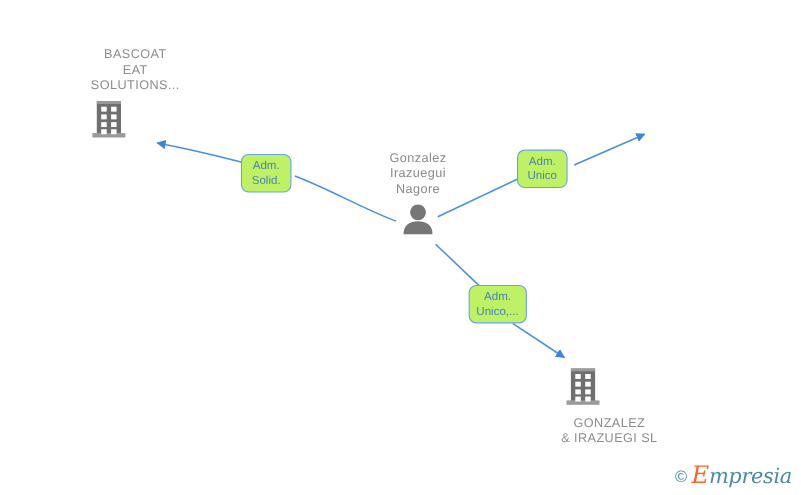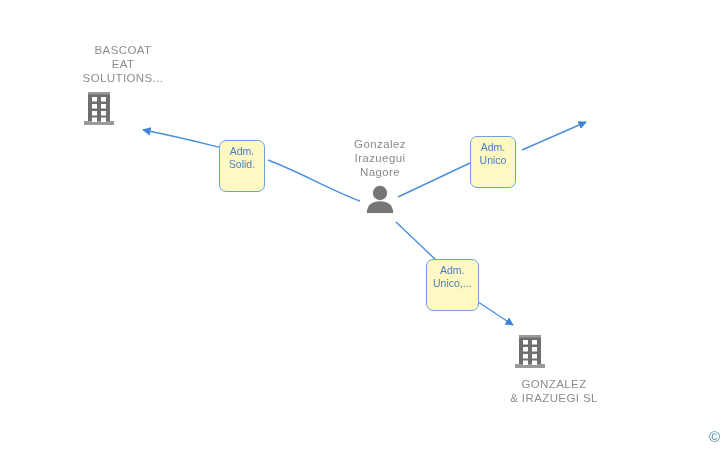--- a/index.html
+++ b/index.html
@@ -54,24 +54,24 @@
   .node-icon {
     display: block;
   }
   .gap-top { margin-top: 5px; }
   .gap-bottom { margin-bottom: 4px; }
 
   
   .edge-chip {
     position: absolute;
     box-sizing: border-box;
-    background: #fef9c3;
+    background: #bef264;
     border: 1.3px solid #6ba3e0;
     border-radius: 7px;
-    padding: 4px 6px 20px 6px;
+    padding: 4px 6px 3px 6px;
     font-size: 10.5px;
     line-height: 13px;
     color: #4a7fc1;
     text-align: center;
     white-space: pre-line;
     min-width: 46px;
   }
 
   
   #watermark {
@@ -181,15 +181,16 @@
 Solid.</div>
 
   <div class="edge-chip" style="left:470px; top:136px;">Adm.
 Unico</div>
 
   <div class="edge-chip" style="left:426px; top:259px;">Adm.
 Unico,...</div>
 
   <div id="watermark">
     <span class="copy">©</span>
+    <span class="brand"><span class="cap">E</span><span>mpresia</span></span>
   </div>
 
 </div>
 
 </body></html>

